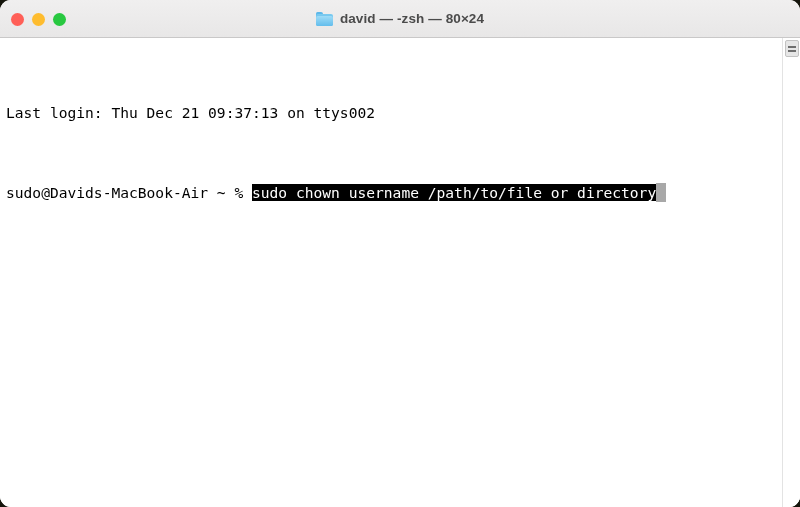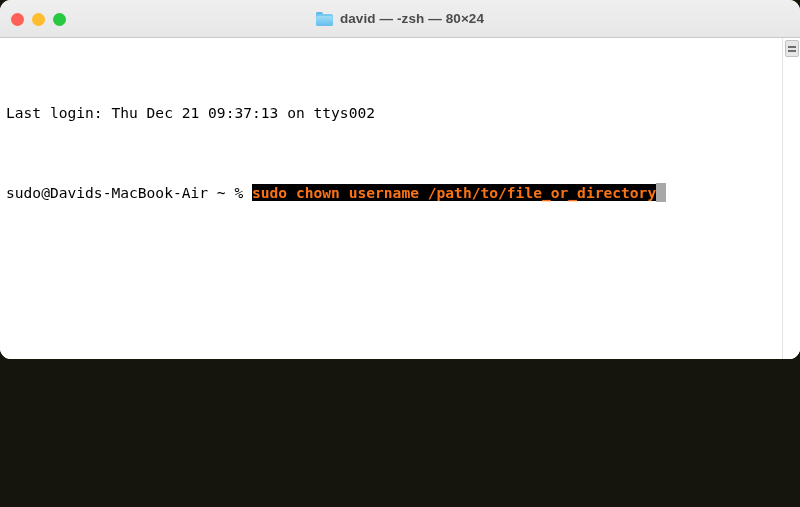--- a/index.html
+++ b/index.html
@@ -16,21 +16,21 @@
     font-family: "Liberation Sans", sans-serif;
     -webkit-font-smoothing: antialiased;
   }
 
   
   .window {
     position: absolute;
     left: 0;
     top: 0;
     width: 800px;
-    height: 359px;
+    height: 507px;
     background: #ffffff;
     border-radius: 11px;
     overflow: hidden;
     display: flex;
     flex-direction: column;
   }
 
   
   .titlebar {
     position: relative;
@@ -131,22 +131,21 @@
     letter-spacing: 0px;
   }
 
   .term-line {
     height: 20px;
     white-space: pre;
   }
 
   .inverted {
     background: #000000;
-    color: #f97316;
-    font-weight: bold;
+    color: #ffffff;
   }
 
   .cursor-block {
     display: inline-block;
     width: 10px;
     height: 19px;
     background: #a8a8a8;
     vertical-align: -4px;
   }
 

